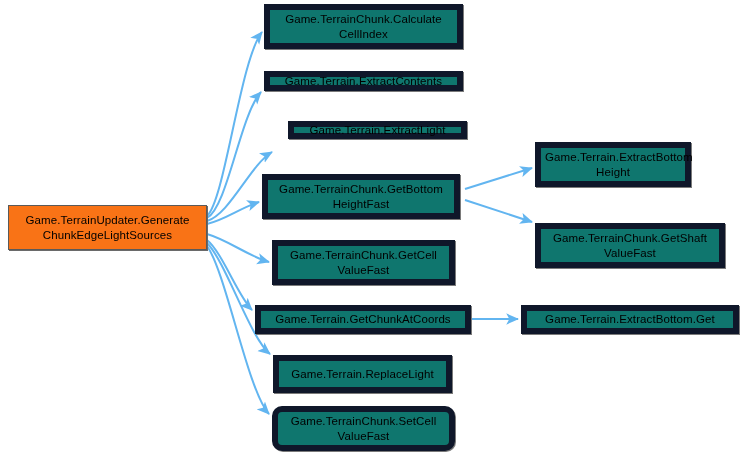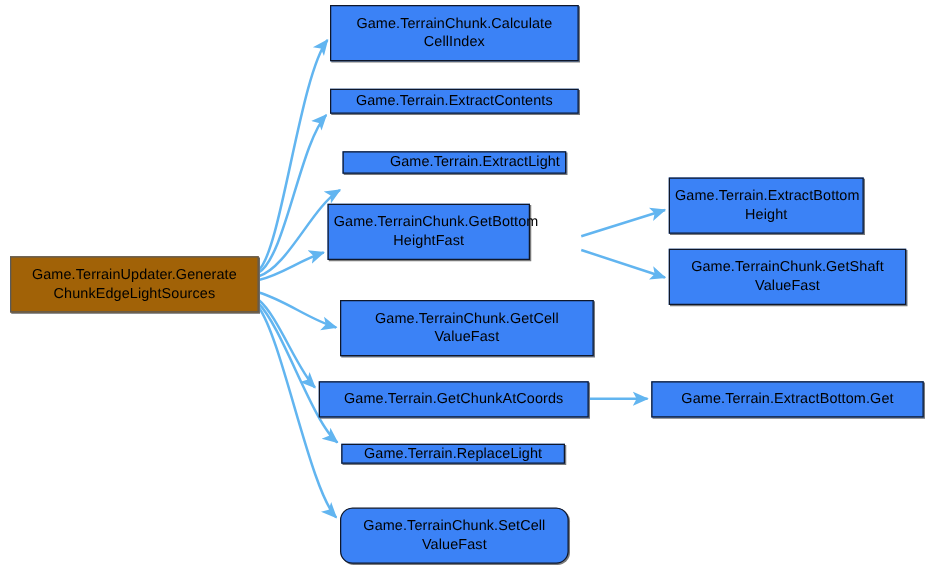--- a/index.html
+++ b/index.html
@@ -24,32 +24,32 @@
     height: 456px;
     pointer-events: none;
   }
   .node {
     position: absolute;
     box-sizing: border-box;
     display: flex;
     align-items: center;
     justify-content: center;
     text-align: center;
-    background: #3b82f6;
-    border: 1px solid #0f172a;
+    background: #0f766e;
+    border: 6px solid #0f172a;
     color: #000000;
     font-size: 11.5px;
     line-height: 15px;
     letter-spacing: 0.1px;
     padding: 0 4px;
     box-shadow: 1px 1px 0 0 #7a7a7a;
     z-index: 2;
   }
   .node.root {
-    background: #a16207;
+    background: #f97316;
     border: 1px solid #5a5a5a;
     box-shadow: 1px 1px 0 0 #6a6a6a;
   }
   .node-label {
     display: block;
     width: 100%;
     white-space: pre-line;
   }
 </style>
 </head>
@@ -81,46 +81,46 @@
         <span class="node-label">Game.TerrainUpdater.Generate
 ChunkEdgeLightSources</span>
       </div>
       <div class="node" style="left: 264px; top: 4px; width: 199px; height: 45px;">
         <span class="node-label">Game.TerrainChunk.Calculate
 CellIndex</span>
       </div>
       <div class="node" style="left: 264px; top: 71px; width: 199px; height: 20px; align-items: center;">
         <span class="node-label">Game.Terrain.ExtractContents</span>
       </div>
-      <div class="node" style="left: 274px; top: 121px; width: 179px; height: 18px; text-align: right;">
+      <div class="node" style="left: 288px; top: 121px; width: 179px; height: 18px;">
         <span class="node-label">Game.Terrain.ExtractLight</span>
       </div>
-      <div class="node" style="left: 262px; top: 163px; width: 162px; height: 45px;">
+      <div class="node" style="left: 262px; top: 174px; width: 198px; height: 45px;">
         <span class="node-label">Game.TerrainChunk.GetBottom
 HeightFast</span>
       </div>
-      <div class="node" style="left: 272px; top: 240px; width: 203px; height: 45px;">
+      <div class="node" style="left: 272px; top: 240px; width: 183px; height: 45px;">
         <span class="node-label">Game.TerrainChunk.GetCell
 ValueFast</span>
       </div>
       <div class="node" style="left: 255px; top: 305px; width: 216px; height: 29px; text-align: center;">
         <span class="node-label">Game.Terrain.GetChunkAtCoords</span>
       </div>
-      <div class="node" style="left: 273px; top: 355px; width: 179px; height: 16px;">
+      <div class="node" style="left: 273px; top: 355px; width: 179px; height: 38px;">
         <span class="node-label">Game.Terrain.ReplaceLight</span>
       </div>
       <div class="node" style="left: 272px; top: 406px; width: 183px; height: 45px; border-radius: 10px;">
         <span class="node-label">Game.TerrainChunk.SetCell
 ValueFast</span>
       </div>
       <div class="node" style="left: 535px; top: 142px; width: 156px; height: 45px;">
         <span class="node-label">Game.Terrain.ExtractBottom
 Height</span>
       </div>
-      <div class="node" style="left: 535px; top: 199px; width: 190px; height: 45px; justify-content: flex-end;">
+      <div class="node" style="left: 535px; top: 223px; width: 190px; height: 45px; justify-content: flex-end;">
         <span class="node-label">Game.TerrainChunk.GetShaft
 ValueFast</span>
       </div>
       <div class="node" style="left: 521px; top: 305px; width: 218px; height: 29px;">
         <span class="node-label">Game.Terrain.ExtractBottom.Get</span>
       </div>
     </div>
 </div>
 
 </body></html>

